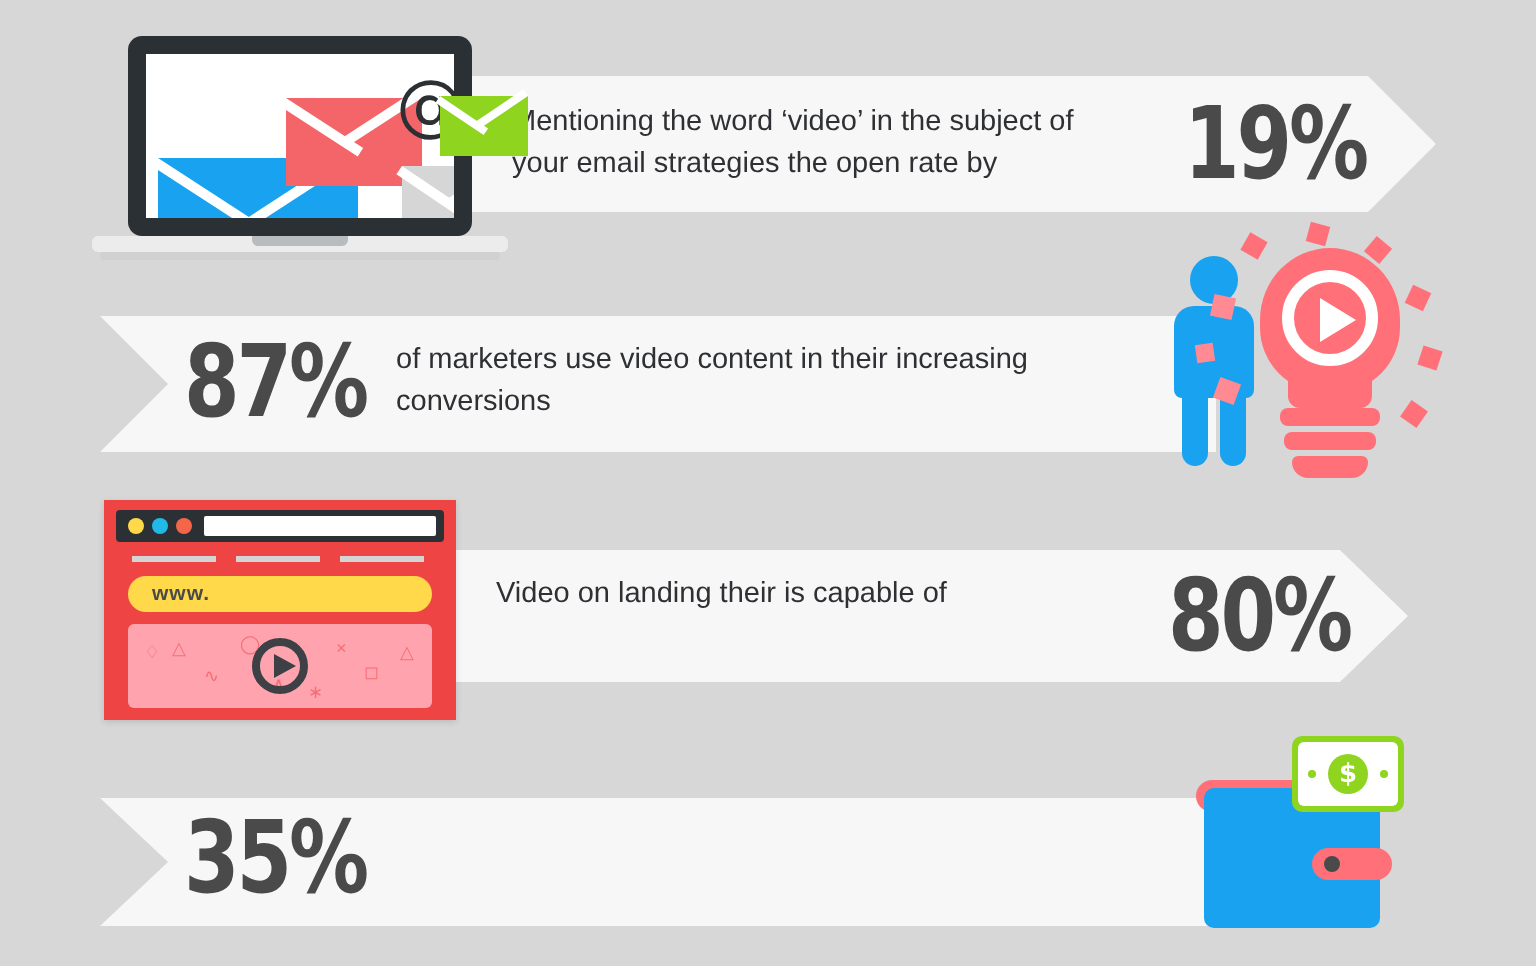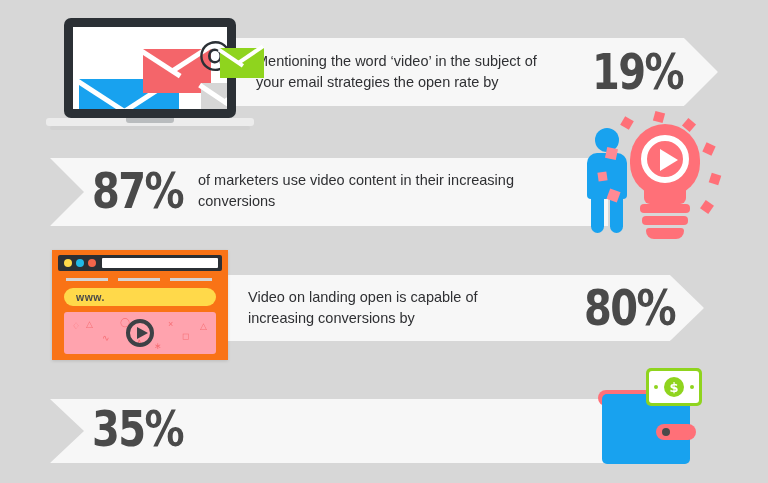--- a/index.html
+++ b/index.html
@@ -125,21 +125,21 @@
     border: 6px solid #fff; border-radius:50%; box-sizing:border-box;
   }
   .bulb-play {
     position:absolute; left:38px; top:29px; width:0; height:0;
     border-left: 18px solid #fff; border-top: 11px solid transparent; border-bottom: 11px solid transparent;
   }
   .ray { position:absolute; width:10px; height:10px; background:#ff7078; }
 
   
   #browser-illustration { position: absolute; left: 52px; top: 250px; width: 176px; height: 110px;
-    background:#f97316; box-shadow: 0 1px 3px rgba(0,0,0,0.13); text-decoration: underline; }
+    background:#ef4444; box-shadow: 0 1px 3px rgba(0,0,0,0.13); text-decoration: underline; }
   .br-bar { position:absolute; left:6px; top:5px; right:6px; height:16px; background:#2b3035; border-radius:2px; }
   .br-dot { position:absolute; top:4px; width:8px; height:8px; border-radius:50%; }
   .br-url { position:absolute; left:44px; top:3px; right:4px; height:10px; background:#fff; border-radius:1px; }
   .br-line { position:absolute; height:3px; background:#d4d4d4; top:28px; }
   .br-www {
     position:absolute; left:12px; top:38px; right:12px; height:18px; background:#ffd94a;
     border-radius:9px; color:#4a4a4a; font-size:10.5px; font-weight:bold;
     font-family:"Liberation Sans", sans-serif; display:flex; align-items:center; padding-left:12px;
     letter-spacing:0.5px; box-sizing:border-box;
   }
@@ -240,22 +240,21 @@
     <div class="ray" style="left:76px; top:0px;  transform:rotate(15deg);"></div>
     <div class="ray" style="left:106px; top:8px; transform:rotate(40deg);"></div>
     <div class="ray" style="left:126px; top:32px; transform:rotate(25deg);"></div>
     <div class="ray" style="left:132px; top:62px; transform:rotate(18deg);"></div>
     <div class="ray" style="left:124px; top:90px; transform:rotate(35deg);"></div>
   </div>
 
   <div class="banner notch-right" style="left:226px; top:275px; width:478px; height:66px;"></div>
 
   <div class="stat-text" style="left:248px; top:287px; width:320px;">
-    <div>Video on landing open is capable of</div>
-    <div>increasing conversions by</div>
+    <div>Video on landing their is capable of</div>
   </div>
 
   <div class="pct" style="left:584px; top:283px;">80%</div>
 
   <div id="browser-illustration">
     <div class="br-bar">
       <div class="br-dot" style="left:6px;  background:#ffd94a;"></div>
       <div class="br-dot" style="left:18px; background:#21b9e8;"></div>
       <div class="br-dot" style="left:30px; background:#f4654a;"></div>
       <div class="br-url"></div>

